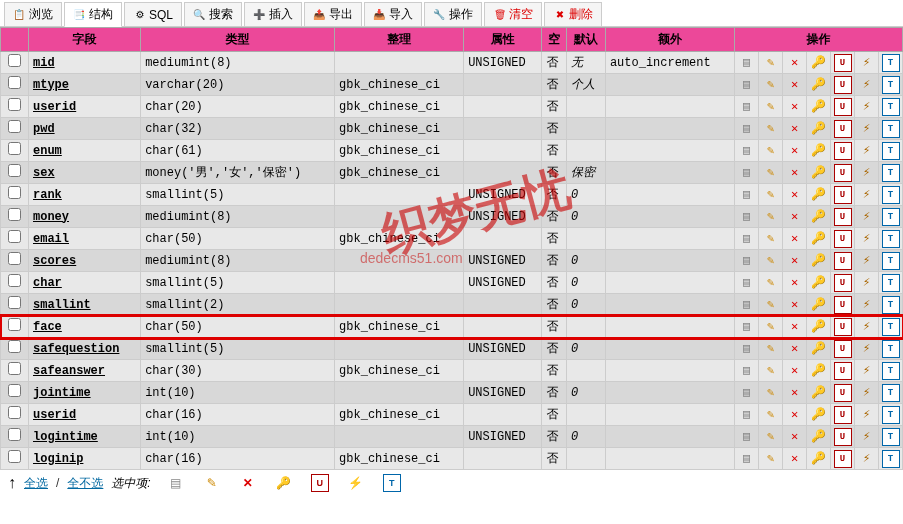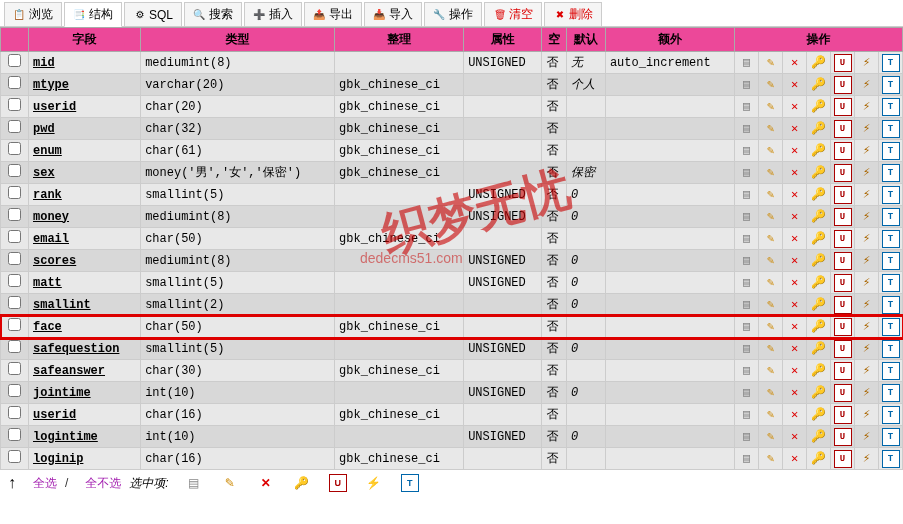--- a/index.html
+++ b/index.html
@@ -23,21 +23,21 @@
 .browse-ic { color: #888; }
 .edit-ic { color: #c80; }
 .drop-ic { color: #d00; font-weight: bold; }
 .primary-ic { color: #a80; }
 .unique-ic { color: #a00; border: 1px solid #a00; font-size: 9px; font-weight: bold; padding: 0 1px; background: #fff; }
 .index-ic { color: #a60; }
 .fulltext-ic { color: #06a; border: 1px solid #06a; font-size: 9px; font-weight: bold; padding: 0 1px; background: #fff; }
 .watermark { position: absolute; top: 180px; left: 380px; font-size: 48px; color: rgba(200,0,0,0.6); font-family: cursive; transform: rotate(-15deg); pointer-events: none; font-weight: bold; }
 .watermark2 { position: absolute; top: 250px; left: 360px; font-size: 14px; color: rgba(200,0,0,0.5); pointer-events: none; }
 .footer { padding: 4px 8px; display: flex; align-items: center; gap: 8px; font-size: 12px; }
-.footer a { color: #a21caf; cursor: pointer; margin-left: 9px; }
+.footer a { color: #0369a1; text-decoration: underline; cursor: pointer; }
 .footer .sep { color: #333; }
 .footer-icons { display: flex; gap: 18px; margin-left: 8px; }
 .arrow { font-size: 16px; }
 input[type=checkbox] { cursor: pointer; }
 </style>
 </head>
 <body>
 
 <div class="tabs" id="tabs">
     <div class="tab">
@@ -272,21 +272,21 @@
     <td class="action-cell"><span class="icon-btn browse-ic">▤</span></td>
     <td class="action-cell"><span class="icon-btn edit-ic">✎</span></td>
     <td class="action-cell"><span class="icon-btn drop-ic">✕</span></td>
     <td class="action-cell"><span class="icon-btn primary-ic">🔑</span></td>
     <td class="action-cell"><span class="icon-btn unique-ic">U</span></td>
     <td class="action-cell"><span class="icon-btn index-ic">⚡</span></td>
     <td class="action-cell"><span class="icon-btn fulltext-ic">T</span></td>
       </tr>
       <tr class="odd">
     <td class="checkbox-cell"><input type="checkbox" style=""></td>
-    <td><span class="field-name">matt</span></td>
+    <td><span class="field-name">char</span></td>
     <td>smallint(5)</td>
     <td></td>
     <td>UNSIGNED</td>
     <td>否</td>
     <td><i>0</i></td>
     <td></td>
 
     <td class="action-cell"><span class="icon-btn browse-ic">▤</span></td>
     <td class="action-cell"><span class="icon-btn edit-ic">✎</span></td>
     <td class="action-cell"><span class="icon-btn drop-ic">✕</span></td>

